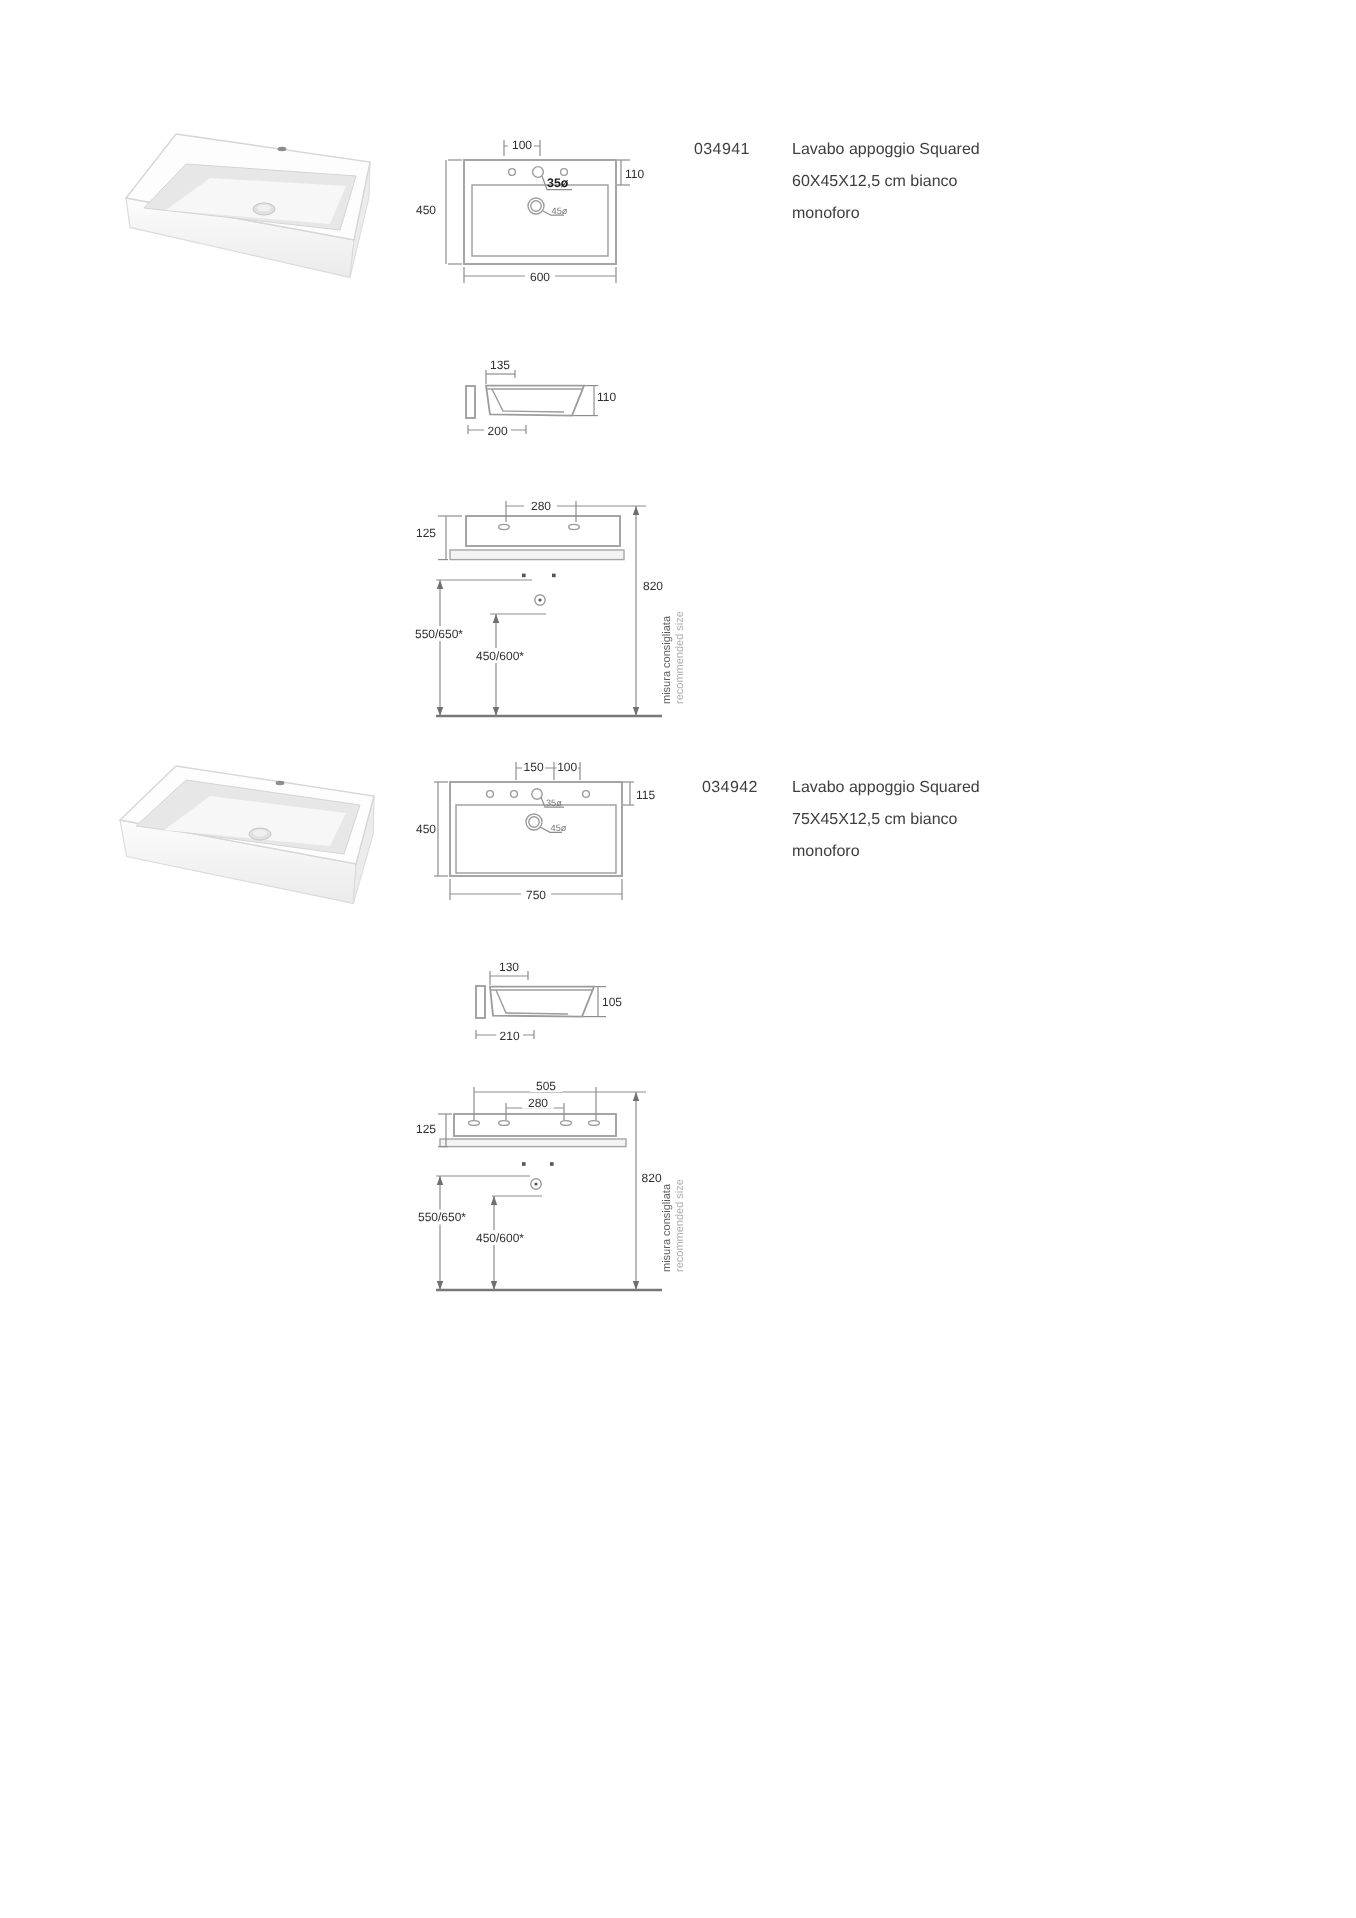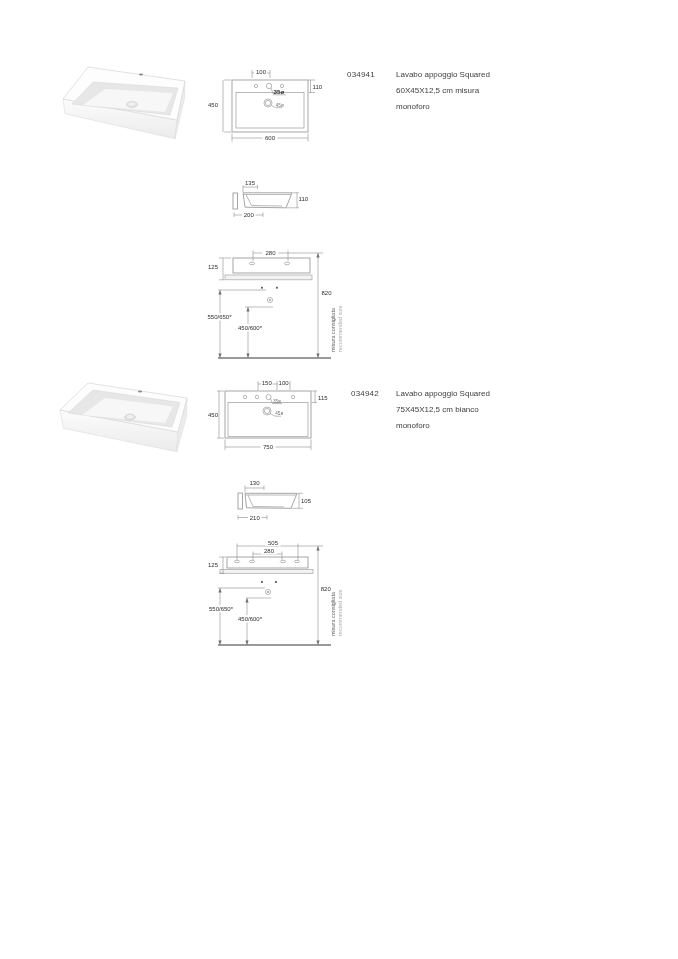--- a/index.html
+++ b/index.html
@@ -84,21 +84,21 @@
     <text class="dtxt" x="107.5" y="24">110</text>
     <text class="dtxt mid" x="8" y="42">450</text>
     <text class="dtxt mid" x="65" y="75.3">600</text>
     <text class="dtxtb" x="68.5" y="28.6">35ø</text>
     <text class="dsm" x="70.8" y="41.8">45ø</text>
   </svg>
 
   <div class="code abs" style="left:347px;top:67px">034941</div>
   <div class="desc abs" style="left:396px;top:67px">
     <div>Lavabo appoggio Squared</div>
-    <div>60X45X12,5 cm misura</div>
+    <div>60X45X12,5 cm bianco</div>
     <div>monoforo</div>
   </div>
 
   <svg class="abs" style="left:225px;top:175px" width="88" height="50" viewBox="0 0 88 50">
     <g>
       <rect class="obj" x="8" y="18" width="4.5" height="16"></rect>
       <path class="obj" d="M18,17.8 L67,17.8 L61,32.8 L20,32.2 Z"></path>
       <line class="obj2" x1="18.5" y1="19.5" x2="66.3" y2="19.5"></line>
       <polyline class="obj2" points="21,19.5 26.5,30.5 57,31"></polyline>
     </g>

